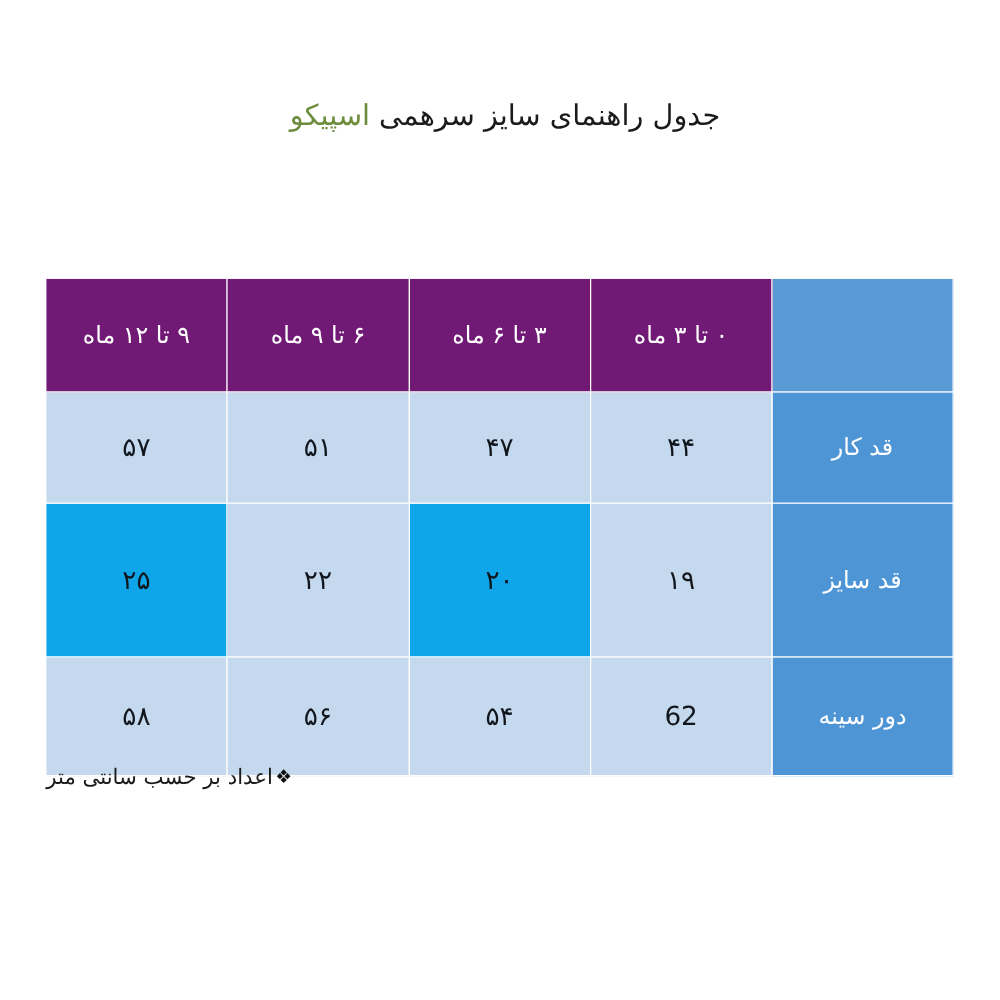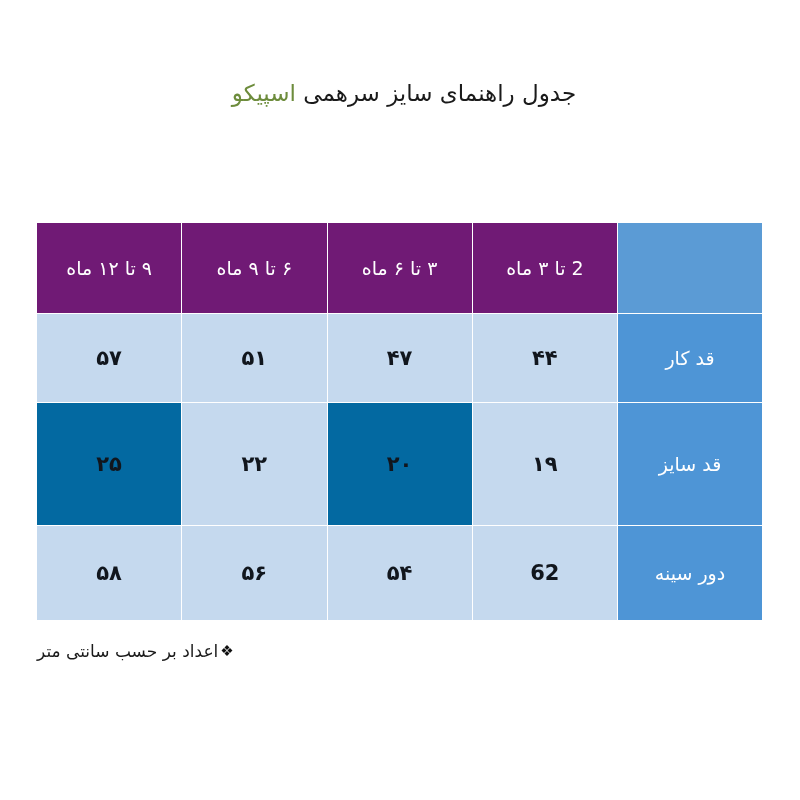--- a/index.html
+++ b/index.html
@@ -83,36 +83,36 @@
     color: #ffffff;
     font-size: 19px;
     font-weight: 400;
     white-space: nowrap;
   }
 
   
   .size-table tbody td {
     font-size: 21px;
     color: #11161d;
-    font-weight: 700;
+    font-weight: 400;
   }
   .size-table tbody td.shade-dark  { background: #c5d9ee; }
-  .size-table tbody td.shade-light { background: #0369a1; }
+  .size-table tbody td.shade-light { background: #0ea5e9; }
 
   .size-table tbody tr.r-0 th.row-label,
   .size-table tbody tr.r-0 td { height: 88px; }
   .size-table tbody tr.r-1 th.row-label,
   .size-table tbody tr.r-1 td { height: 122px; }
   .size-table tbody tr.r-2 th.row-label,
   .size-table tbody tr.r-2 td { height: 94px; }
 
   
   .footnote {
     position: absolute;
-    top: 638px;
+    top: 608px;
     right: 37px;
     width: 726px;
     text-align: left;
     direction: rtl;
     font-size: 17px;
     line-height: 26px;
     color: #1a1a1a;
     white-space: nowrap;
     margin-left: 41px;
   }
@@ -141,21 +141,21 @@
     <colgroup>
       <col class="label-col">
       <col class="data-col">
       <col class="data-col">
       <col class="data-col">
       <col class="data-col">
     </colgroup>
     <thead>
       <tr>
         <th class="corner"></th>
-        <th>2 تا ۳ ماه</th>
+        <th>۰ تا ۳ ماه</th>
         <th>۳ تا ۶ ماه</th>
         <th>۶ تا ۹ ماه</th>
         <th>۹ تا ۱۲ ماه</th>
       </tr>
     </thead>
     <tbody>
       <tr class="r-0">
         <th class="row-label">قد کار</th>
         <td class="shade-dark">۴۴</td>
         <td class="shade-dark">۴۷</td>

